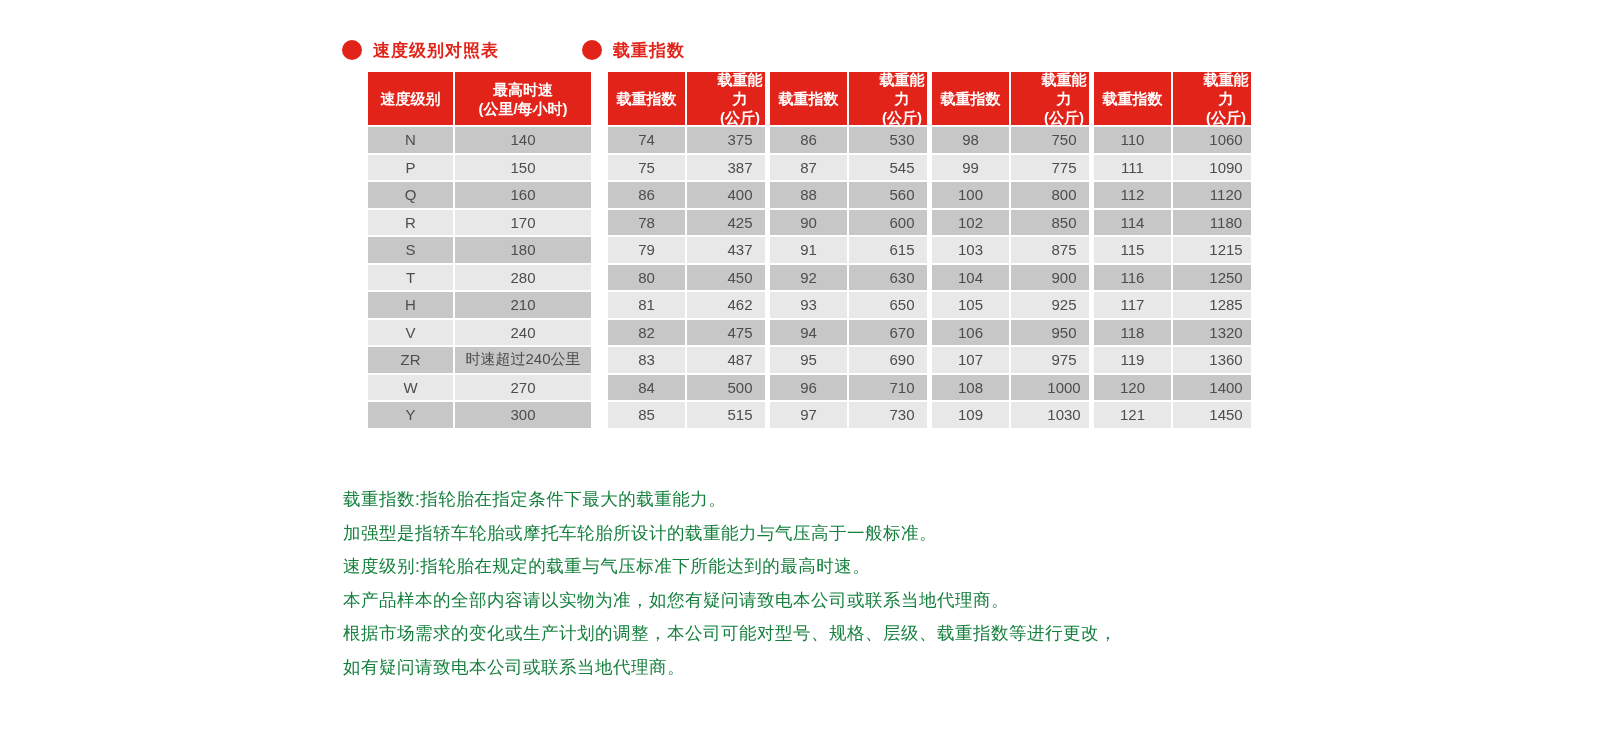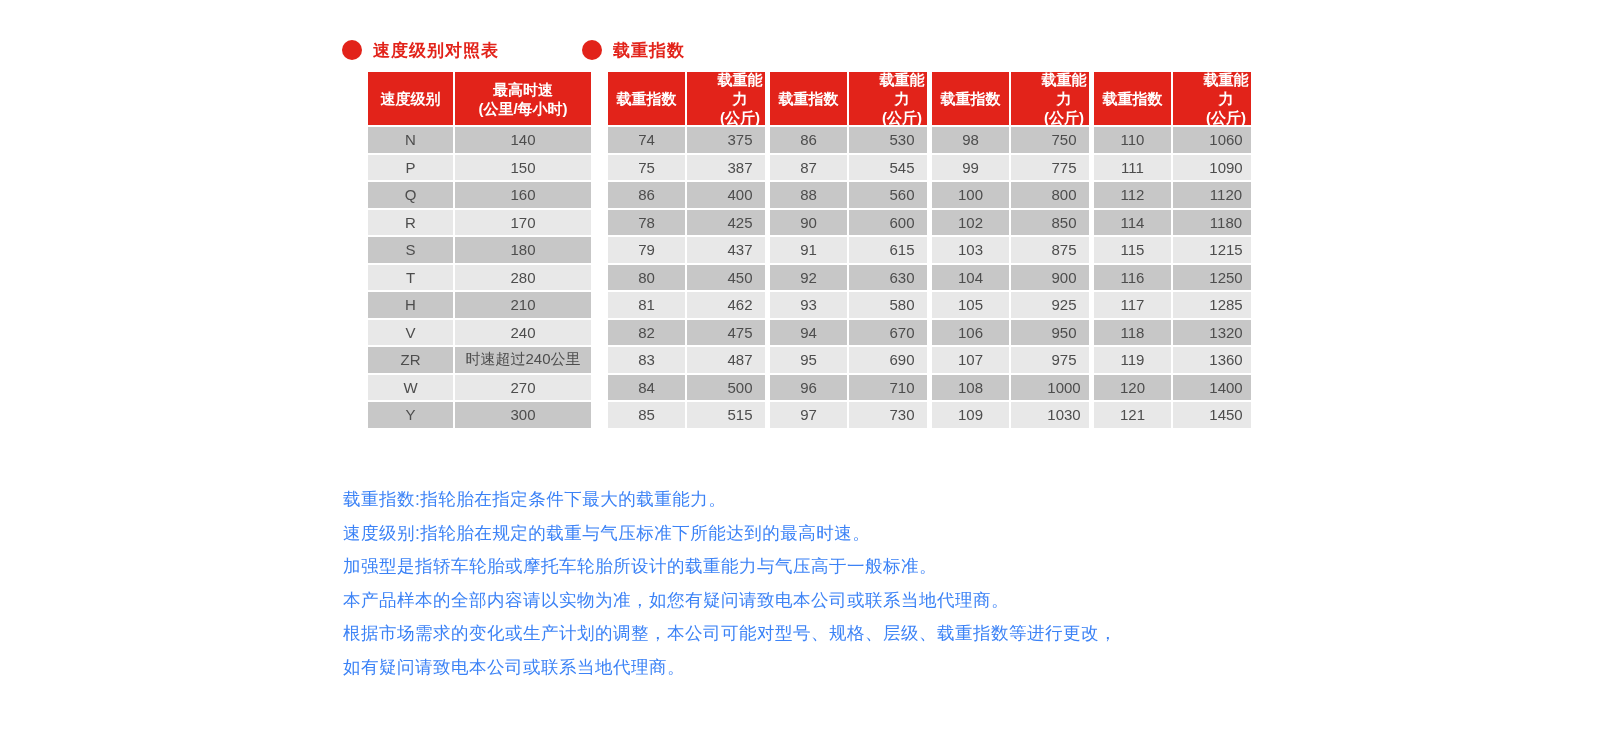--- a/index.html
+++ b/index.html
@@ -56,21 +56,21 @@
   #load-table { left: 582px; }
   #load-table .ci { width: 77px; margin-right: 2px; }
   #load-table .cc { width: 78px; margin-right: 5px; padding-left: 28px; }
   #load-table .cc.last { margin-right: 0; }
 
   .hdr-line { display: block; }
 
   
   .notes {
     position: absolute; left: 343px; top: 483px;
-    color: #3b82f6; font-size: 17.5px; line-height: 33.6px;
+    color: #15803d; font-size: 17.5px; line-height: 33.6px;
     letter-spacing: 0.5px;
     white-space: nowrap;
   }
 </style>
 </head>
 <body>
 
 <div class="canvas">
 
   <div class="section-title" style="left:342px;">
@@ -374,21 +374,21 @@
         <div class="cell ci">
           <span class="hdr-line">81</span>
         </div>
         <div class="cell cc">
           <span class="hdr-line">462</span>
         </div>
         <div class="cell ci">
           <span class="hdr-line">93</span>
         </div>
         <div class="cell cc">
-          <span class="hdr-line">580</span>
+          <span class="hdr-line">650</span>
         </div>
         <div class="cell ci">
           <span class="hdr-line">105</span>
         </div>
         <div class="cell cc">
           <span class="hdr-line">925</span>
         </div>
         <div class="cell ci">
           <span class="hdr-line">117</span>
         </div>
@@ -497,20 +497,20 @@
           <span class="hdr-line">121</span>
         </div>
         <div class="cell cc last">
           <span class="hdr-line">1450</span>
         </div>
       </div>
     </div>
 
   <div class="notes">
       <div>载重指数:指轮胎在指定条件下最大的载重能力。</div>
+      <div>加强型是指轿车轮胎或摩托车轮胎所设计的载重能力与气压高于一般标准。</div>
       <div>速度级别:指轮胎在规定的载重与气压标准下所能达到的最高时速。</div>
-      <div>加强型是指轿车轮胎或摩托车轮胎所设计的载重能力与气压高于一般标准。</div>
       <div>本产品样本的全部内容请以实物为准，如您有疑问请致电本公司或联系当地代理商。</div>
       <div>根据市场需求的变化或生产计划的调整，本公司可能对型号、规格、层级、载重指数等进行更改，</div>
       <div>如有疑问请致电本公司或联系当地代理商。</div>
     </div>
 
 </div>
 
 </body></html>

